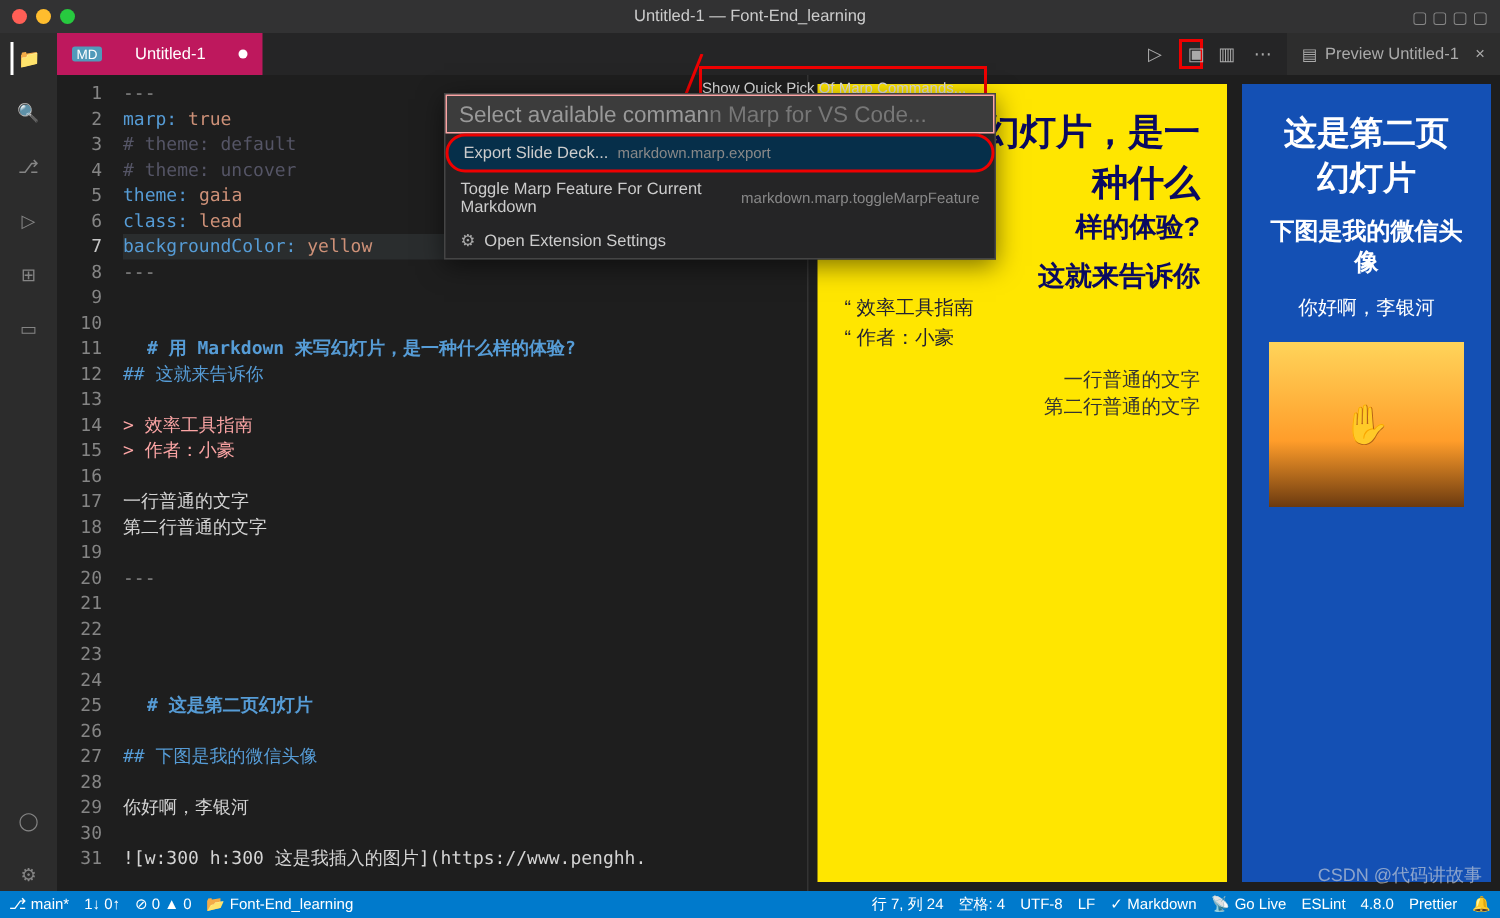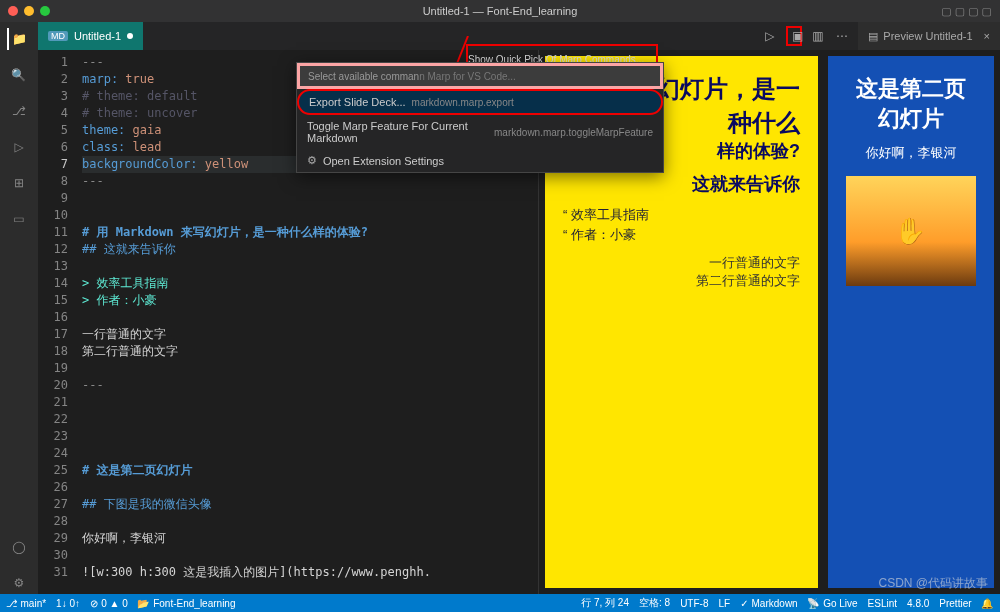--- a/index.html
+++ b/index.html
@@ -32,23 +32,23 @@
 .activitybar .ab-icon { width: 22px; height: 22px; display: flex; align-items: center; justify-content: center; color: #858585; }
 .activitybar .ab-icon.active { color: #fff; border-left: 2px solid #fff; margin-left: -2px; padding-left: 2px;}
 .activitybar .spacer { flex: 1; }
 
 .editor-area { flex: 1; display: flex; flex-direction: column; }
 .tabs {
   height: 28px; background: #252526;
   display: flex; align-items: stretch;
 }
 .tab {
-  display: flex; align-items: center; gap: 6px;
+  display: flex; align-items: center; gap: 22px;
   padding: 0 10px; font-size: 11px;
-  background: #0f766e; color: #fff;
+  background: #be185d; color: #fff;
   border-right: 1px solid #252526;
 }
 .tab .dot { width: 6px; height: 6px; border-radius: 50%; background: #fff; }
 .tab-right { margin-left: auto; display: flex; align-items: center; gap: 8px; padding-right: 8px; color: #aaa; position: relative; }
 .tab-right .ic { width: 16px; text-align: center; }
 .preview-tab {
   display: flex; align-items: center; gap: 5px;
   padding: 0 10px; font-size: 11px;
   background: #2d2d2d; color: #aaa;
 }
@@ -83,43 +83,43 @@
   font-size: 12px; line-height: 17px;
   padding: 4px 0 0 6px;
   color: #d4d4d4;
   position: relative;
   white-space: pre;
 }
 .c-delim { color: #888; }
 .c-key { color: #569cd6; }
 .c-val { color: #ce9178; }
 .c-comment { color: #556; }
-.c-h1 { color: #569cd6; font-weight: bold; }
+.c-h1 { color: #569cd6; font-weight: bold; margin-left: 16px; }
 .c-h2 { color: #569cd6; }
-.c-punct { color: #5eead4; }
+.c-punct { color: #fca5a5; }
 .cline { height: 17px; }
 .cline.active { background: #2a2d2e; }
 
 .preview-pane {
   width: 462px; background: #1e1e1e;
   border-left: 1px solid #333;
   padding: 6px;
   display: flex; flex-direction: row; gap: 10px;
   overflow: hidden;
 }
 .slide1 {
   background: #ffe600;
   padding: 16px 18px 12px;
   color: #0a0a60;
   position: relative;
 }
 .slide1 h1 { font-size: 24px; font-weight: 800; text-align: right; line-height: 1.4; }
 .slide1 h1.sub { font-size: 18px; }
 .slide1 .s1a { font-size: 18px; font-weight: 700; text-align: right; margin-top: 8px;}
-.slide1 .quote { margin-top: 10px; font-size: 13px; color: #223; }
+.slide1 .quote { font-size: 13px; color: #223; }
 .slide1 .quote::before { content: "“ "; }
 .slide1 .p-lines { text-align: right; font-size: 13px; color: #333; margin-top: 10px; }
 .slide2 {
   background: #1450b4;
   padding: 18px; text-align: center; color: #fff;
   flex: 1;
 }
 .slide2 h1 { font-size: 22px; font-weight: 800; }
 .slide2 h2 { font-size: 16px; font-weight: 700; margin-top: 10px; }
 .slide2 .s2p { font-size: 13px; margin-top: 10px; }
@@ -142,22 +142,22 @@
   position: absolute;
   top: 62px; left: 296px;
   width: 368px;
   background: #252526;
   border: 1px solid #454545;
   box-shadow: 0 4px 16px rgba(0,0,0,0.5);
   z-index: 10;
 }
 .cp-input {
   width: 100%; height: 26px;
-  background: #3c3c3c; border: 3px solid #fca5a5;
-  color: #999; font-size: 10px;
+  background: #3c3c3c; border: 1px solid #fca5a5;
+  color: #999; font-size: 15px;
   padding: 0 8px;
   display: flex; align-items: center;
 }
 .cp-list { }
 .cp-item { padding: 5px 10px; font-size: 11px; color: #ccc; display: flex; align-items: center; gap: 6px; border-radius: 13px; }
 .cp-item.selected { background: #062f4a; border: 2px solid #e00; }
 .cp-item .hint { color: #888; font-size: 10px; }
 .cp-item .gear { color: #aaa; }
 
 .watermark {
@@ -254,20 +254,21 @@
           <div class="s1a">这就来告诉你</div>
           <div class="quote">效率工具指南</div>
           <div class="quote" style="margin-top:2px">作者：小豪</div>
           <div class="p-lines">
             <div>一行普通的文字</div>
             <div>第二行普通的文字</div>
           </div>
         </div>
         <div class="slide2">
           <h1>这是第二页幻灯片</h1>
+          <h2>下图是我的微信头像</h2>
           <div class="s2p">你好啊，李银河</div>
           <div class="img-ph">✋</div>
         </div>
       </div>
     </div>
   </div>
 </div>
 
 <div class="tool-callout">
   <span>Show Quick Pick Of Marp Commands...</span>
@@ -302,21 +303,21 @@
   <span class="sb-item">⎇ <span>main*</span></span>
   <span class="sb-item">
       <span>1↓ 0↑</span>
     </span>
   <span class="sb-item">
       <span>⊘ 0 ▲ 0</span>
     </span>
   <span class="sb-item">📂 <span>Font-End_learning</span></span>
   <div class="sb-right">
     <span class="sb-item">行 7, 列 24</span>
-    <span class="sb-item">空格: 8</span>
+    <span class="sb-item">空格: 4</span>
     <span class="sb-item">UTF-8</span>
     <span class="sb-item">LF</span>
     <span class="sb-item">✓ <span>Markdown</span></span>
     <span class="sb-item">📡 <span>Go Live</span></span>
     <span class="sb-item">ESLint</span>
     <span class="sb-item">4.8.0</span>
     <span class="sb-item">Prettier</span>
     <span class="sb-item">🔔</span>
   </div>
 </div>

